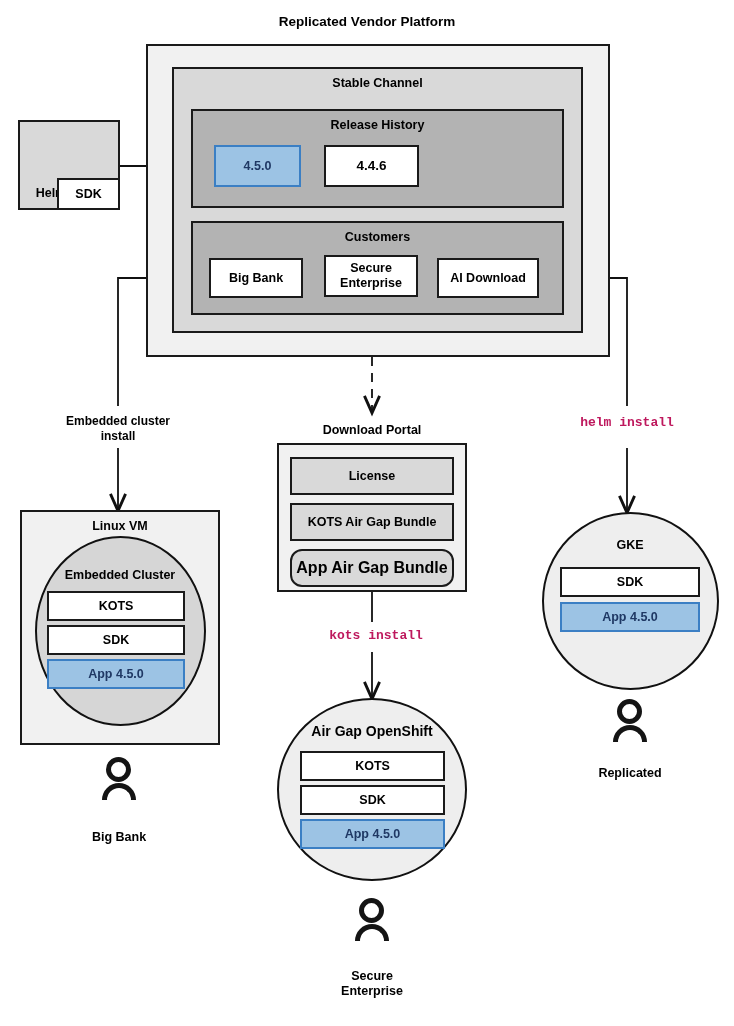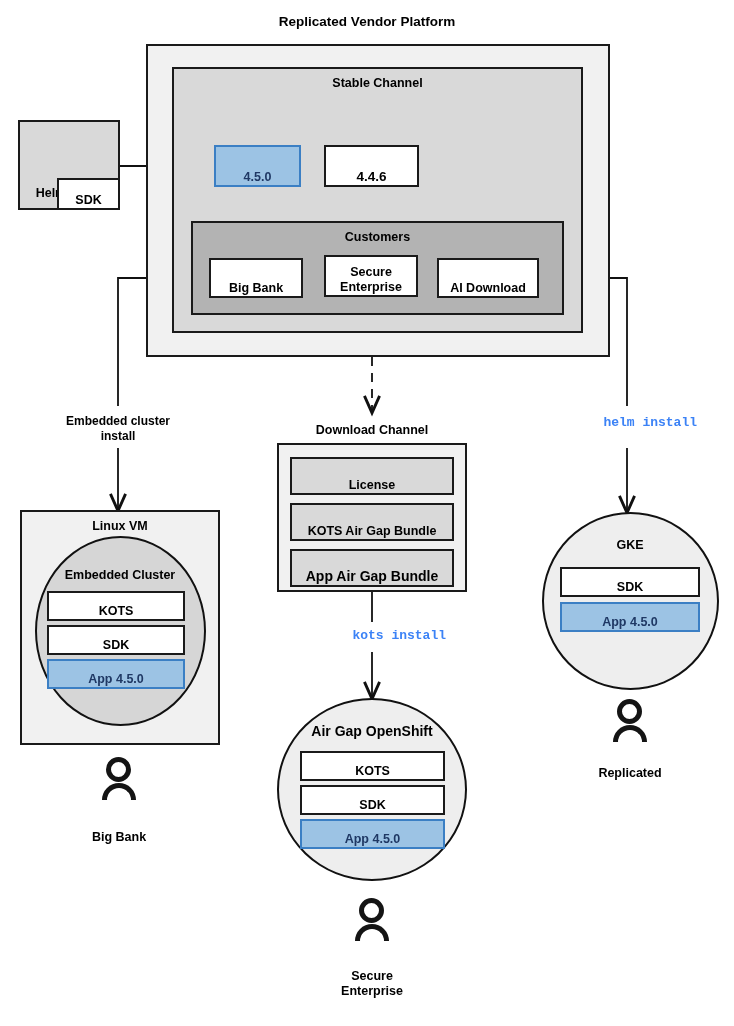--- a/index.html
+++ b/index.html
@@ -30,21 +30,21 @@
     color: #000000;
     text-align: center;
     line-height: 1.22;
     white-space: pre-line;
   }
   .box {
     position: absolute;
     box-sizing: border-box;
     border: 2px solid #1a1a1a;
     display: flex;
-    align-items: flex-end;
+    align-items: center;
     justify-content: center;
     text-align: center;
     font-weight: bold;
     color: #000000;
     line-height: 1.2;
     white-space: pre-line;
   }
   .titled {
     align-items: flex-start;
     padding-top: 7px;
@@ -63,22 +63,22 @@
     box-sizing: border-box;
     border: 2.5px solid #111111;
     border-radius: 50%;
     background: #eeeeee;
   }
   .ellipse.shaded { background: #d6d6d6; }
   .mono {
     position: absolute;
     font-family: "Liberation Mono", "DejaVu Sans Mono", monospace;
     font-weight: bold;
-    color: #3b82f6;
-    text-align: right;
+    color: #be185d;
+    text-align: center;
     white-space: pre;
   }
   .actor {
     position: absolute;
     width: 56px;
     height: 62px;
   }
   .actor-cap {
     position: absolute;
     left: 11px;
@@ -130,20 +130,23 @@
   </svg>
 
   <div class="lbl" style="left:247px; top:14px; width:240px; font-size:13.5px;">Replicated Vendor Platform</div>
 
   <div class="box l0" style="left:146px; top:44px; width:464px; height:313px;"></div>
 
   <div class="box l1 titled" style="left:172px; top:67px; width:411px; height:266px; font-size:12.5px;">
     <span>Stable Channel</span>
   </div>
 
+  <div class="box l2 titled" style="left:191px; top:109px; width:373px; height:99px; font-size:12.5px;">
+    <span>Release History</span>
+  </div>
 
   <div class="box blue" style="left:214px; top:145px; width:87px; height:42px; font-size:12.5px;">
     <span>4.5.0</span>
   </div>
   <div class="box white" style="left:324px; top:145px; width:95px; height:42px; font-size:13.5px;">
     <span>4.4.6</span>
   </div>
 
   <div class="box l2 titled" style="left:191px; top:221px; width:373px; height:94px; font-size:12.5px;">
     <span>Customers</span>
@@ -165,29 +168,29 @@
   </div>
   <div class="box white" style="left:57px; top:178px; width:63px; height:32px; font-size:12.5px;">
     <span>SDK</span>
   </div>
 
   <div class="lbl" style="left:48px; top:414px; width:140px; font-size:12px;">Embedded cluster
 install</div>
   <div class="mono" style="left:306px; top:628px; width:140px; font-size:13px;">kots install</div>
   <div class="mono" style="left:557px; top:415px; width:140px; font-size:13px;">helm install</div>
 
-  <div class="lbl" style="left:302px; top:423px; width:140px; font-size:12.5px;">Download Channel</div>
+  <div class="lbl" style="left:302px; top:423px; width:140px; font-size:12.5px;">Download Portal</div>
   <div class="box l0" style="left:277px; top:443px; width:190px; height:149px;"></div>
   <div class="box l1" style="left:290px; top:503px; width:164px; height:38px; font-size:12.5px;">
     <span>KOTS Air Gap Bundle</span>
   </div>
   <div class="box l1" style="left:290px; top:457px; width:164px; height:38px; font-size:12.5px;">
     <span>License</span>
   </div>
-  <div class="box l1" style="left:290px; top:549px; width:164px; height:38px; font-size:14px;">
+  <div class="box l1" style="left:290px; top:549px; width:164px; height:38px; font-size:16px;border-radius:12px;">
     <span>App Air Gap Bundle</span>
   </div>
 
   <div class="box l0" style="left:20px; top:510px; width:200px; height:235px;"></div>
   <div class="lbl" style="left:50px; top:519px; width:140px; font-size:12.5px;">Linux VM</div>
   <div class="ellipse shaded" style="left:35px; top:536px; width:171px; height:190px;"></div>
   <div class="lbl" style="left:50px; top:568px; width:140px; font-size:12.5px;">Embedded Cluster</div>
   <div class="box white" style="left:47px; top:591px; width:138px; height:30px; font-size:12.5px;">
     <span>KOTS</span>
   </div>

